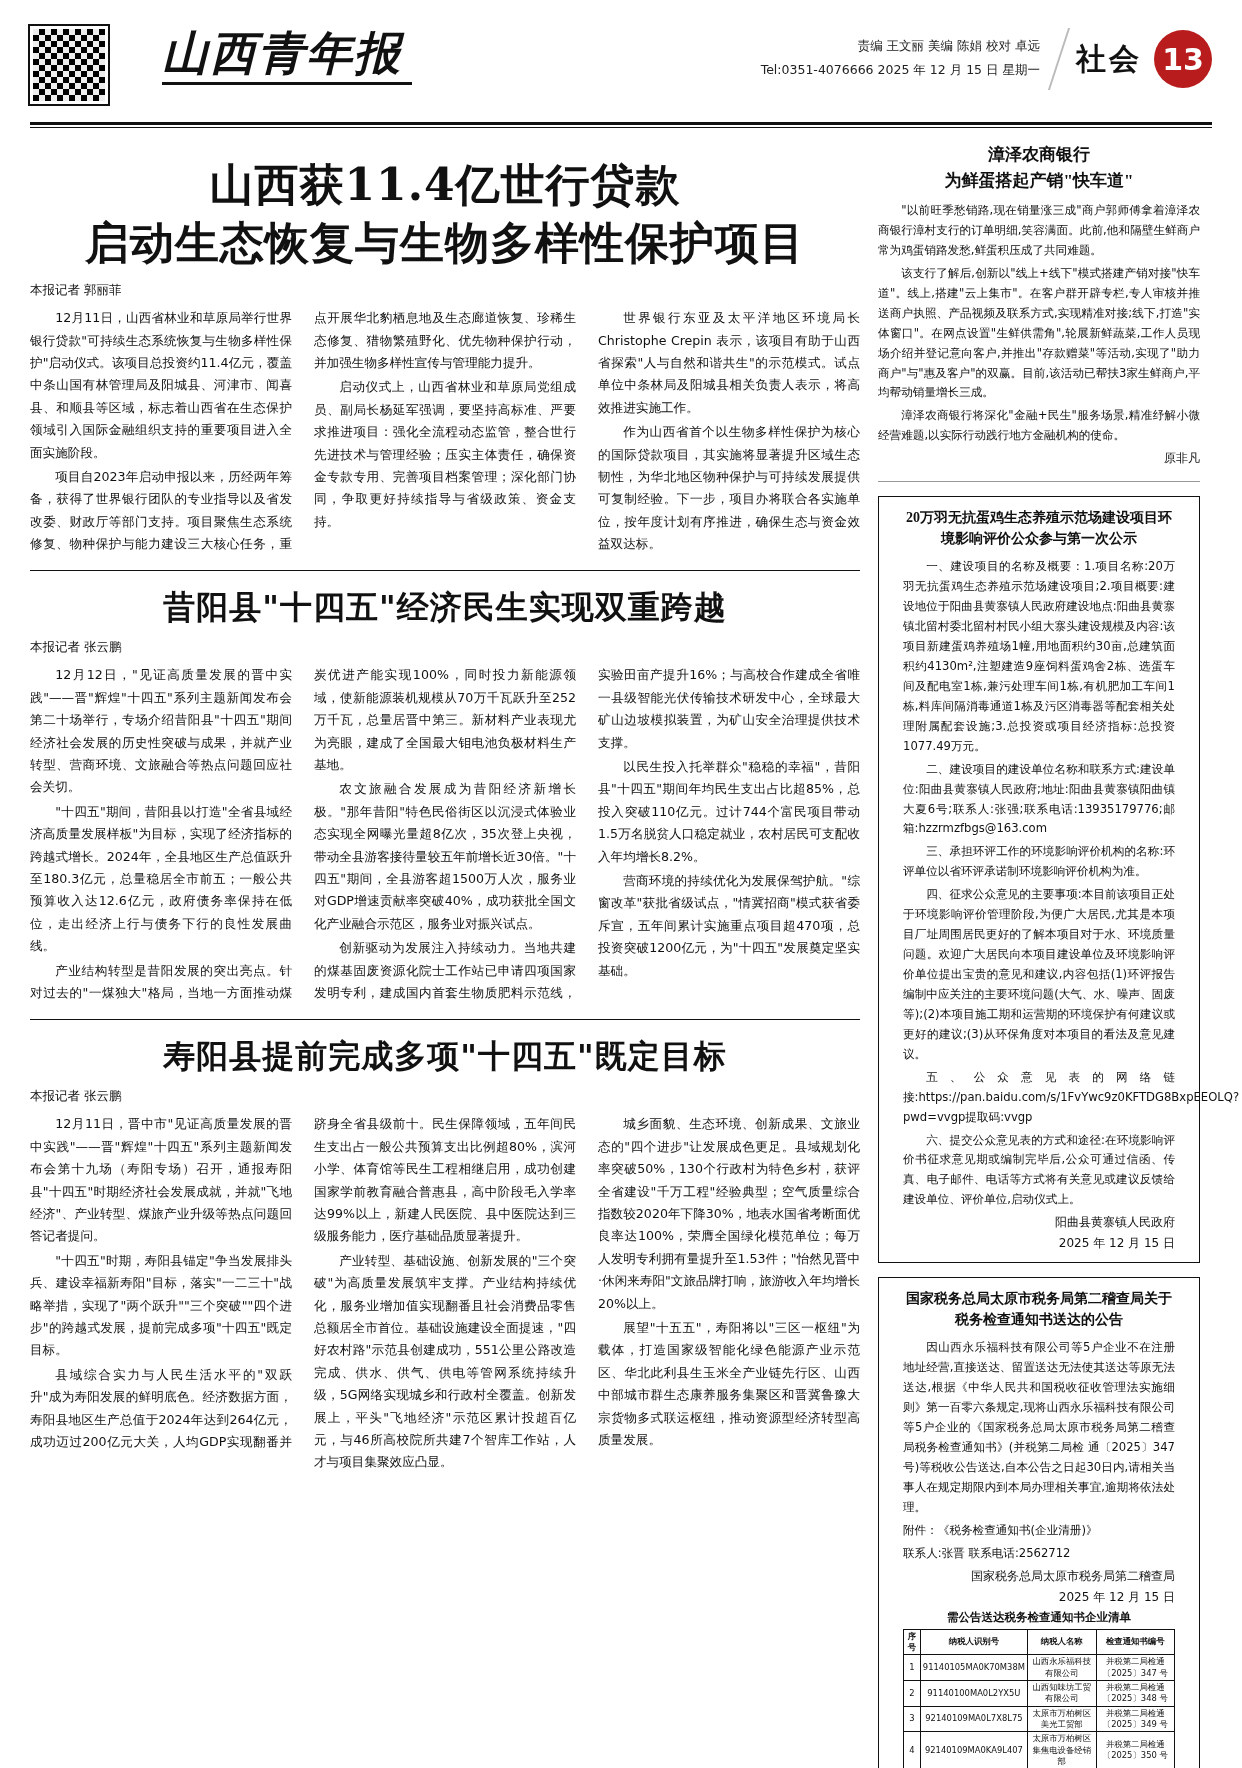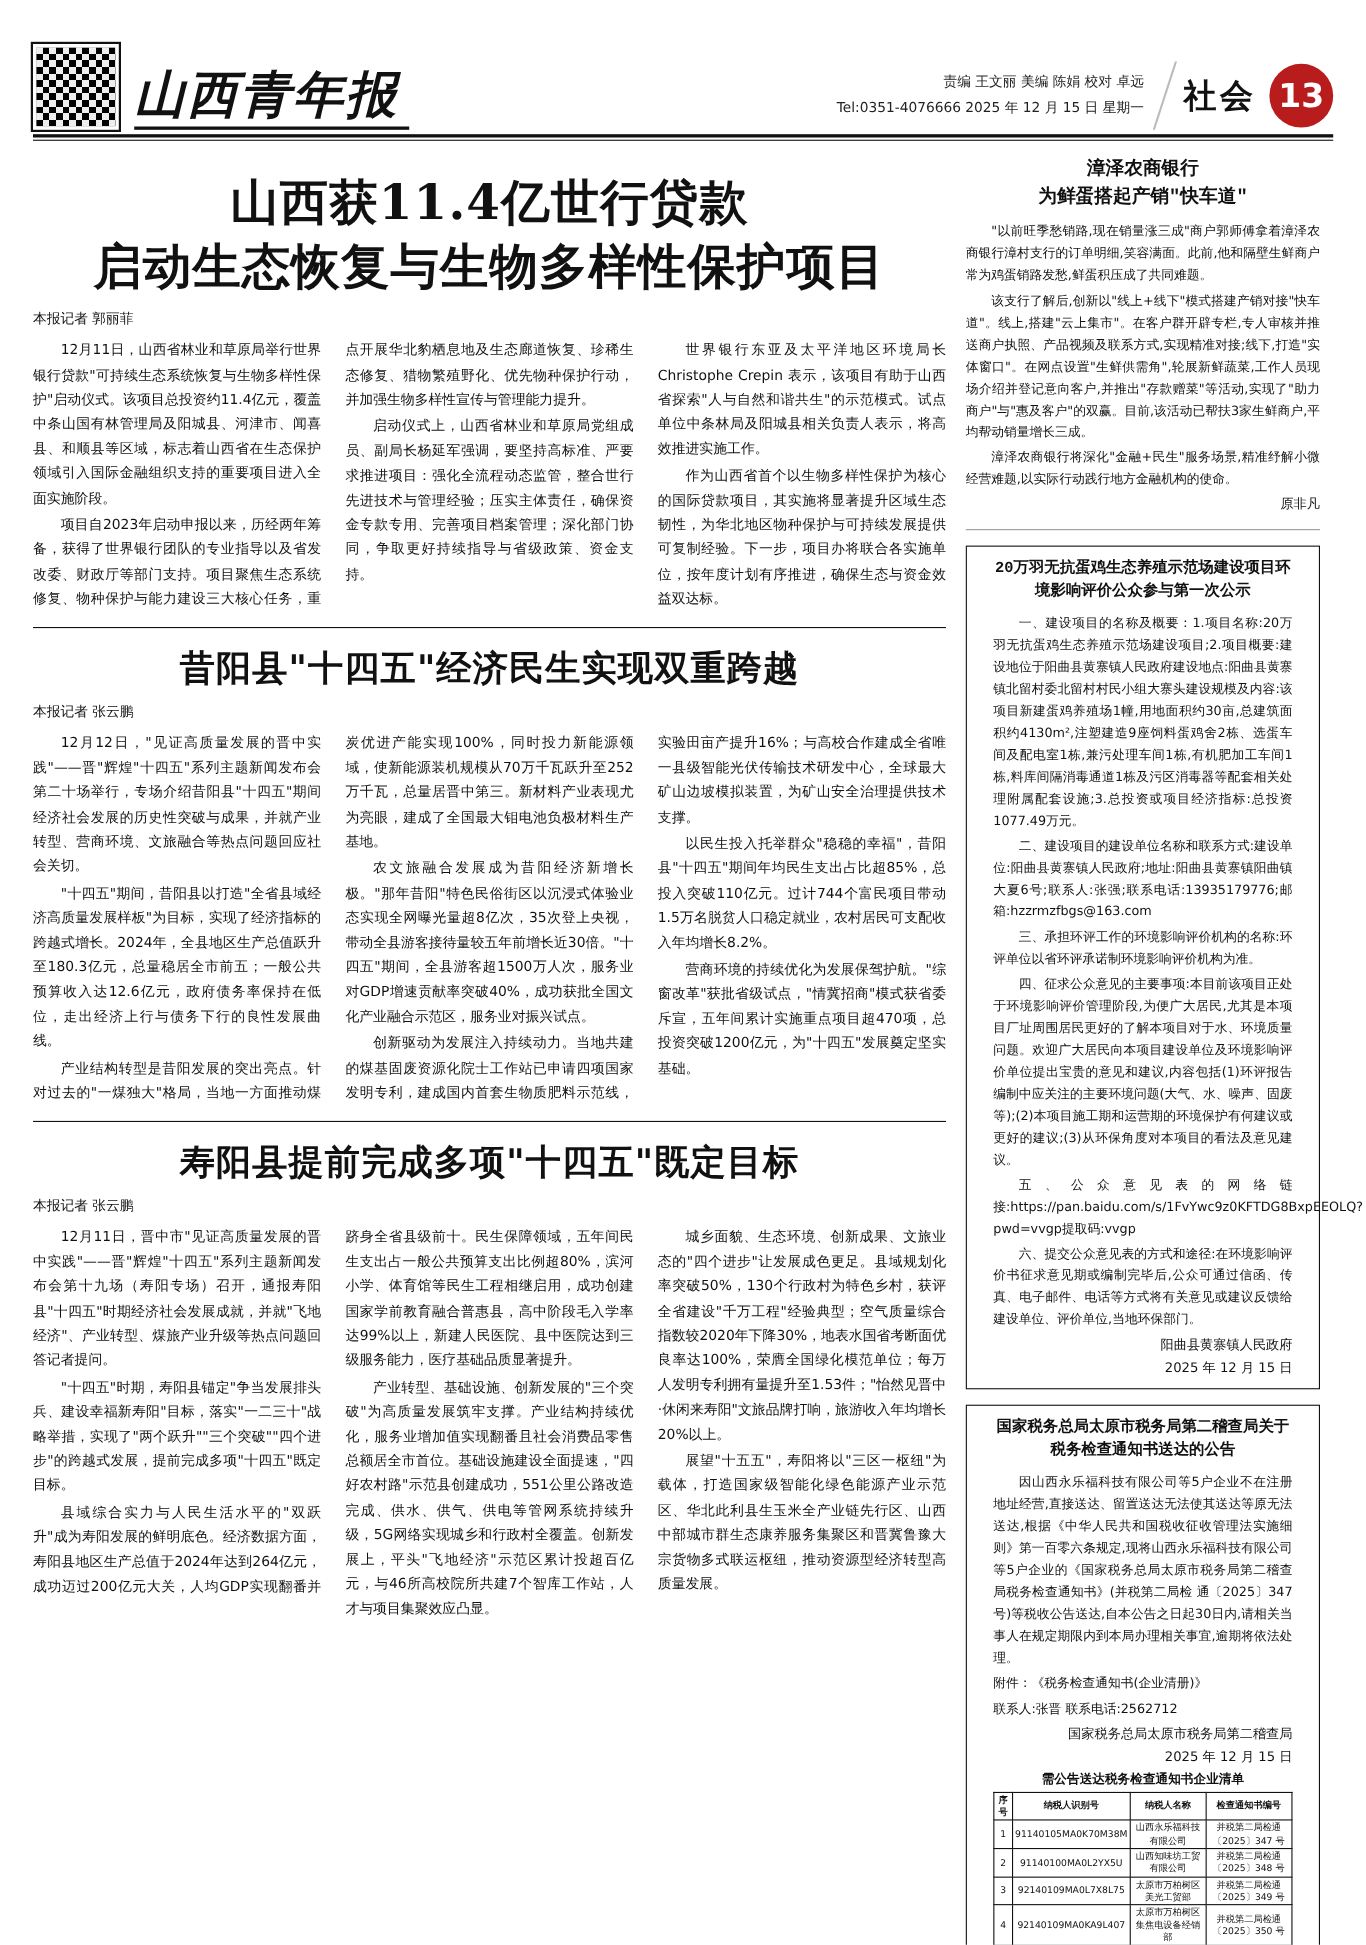--- a/index.html
+++ b/index.html
@@ -6,21 +6,21 @@
   html, body { margin:0; padding:0; }
   body {
     width:1242px; height:1768px;
     background:#fff;
     font-family:"DejaVu Sans","Liberation Sans",sans-serif;
     color:#111;
   }
   .page { width:1242px; height:1768px; position:relative; padding:22px 30px; }
 
   
-  .masthead { display:flex; align-items:flex-end; height:96px; }
+  .masthead { display:flex; align-items:flex-start; height:96px;gap:40px; }
   .qr { width:78px; height:78px; flex:0 0 78px; margin-top:4px;
         background:
           repeating-linear-gradient(0deg,#111 0 6px,#fff 6px 12px),
           repeating-linear-gradient(90deg,#111 0 6px,#fff 6px 12px);
         background-blend-mode:difference; border:3px solid #fff; outline:2px solid #111;
   }
   .logo-wrap { margin-left:14px; margin-top:8px; }
   .logo { font-family:"DejaVu Serif","Liberation Serif",serif;
           font-size:46px; font-weight:bold; letter-spacing:2px;
           font-style:italic; color:#111; line-height:1; }
@@ -52,21 +52,21 @@
              text-align:center; font-size:32px; font-weight:bold; line-height:1.4;
              margin:10px 0 8px; letter-spacing:1px; }
   .byline { font-size:12.5px; margin:10px 0 8px; }
 
   .cols3 { column-count:3; column-gap:22px; }
   .cols3 p, .cols2 p { font-size:12.6px; line-height:1.78; text-align:justify;
                        margin:0 0 2px; text-indent:2em; }
 
   
   .rbox { border:1px solid #111; padding:10px 24px; margin-bottom:14px; }
-  .rtitle { font-family:Liberation Mono, monospace; font-weight:bold;
+  .rtitle { font-family:Liberation Serif, serif; font-weight:bold;
             text-align:center; font-size:17px; line-height:1.5; margin-bottom:8px; }
   .rtitle.sm { font-size:14px; }
   .rbody p { font-size:11.6px; line-height:1.72; text-align:justify; margin:0 0 3px; text-indent:2em; }
   .rbody p.noind { text-indent:0; }
   .rsign { text-align:right; font-size:12px; margin-top:4px; }
 
   
   table.mini { width:100%; border-collapse:collapse; font-size:8.4px; margin-top:4px; }
   table.mini th, table.mini td { border:1px solid #111; padding:1px 2px; text-align:center; line-height:1.35;}
   table.mini th { font-weight:bold; }
@@ -166,21 +166,21 @@
       <div class="divider thin"></div>
 
       <div class="rbox">
         <div class="rtitle sm">20万羽无抗蛋鸡生态养殖示范场建设项目环境影响评价公众参与第一次公示</div>
         <div class="rbody">
           <p>一、建设项目的名称及概要：1.项目名称:20万羽无抗蛋鸡生态养殖示范场建设项目;2.项目概要:建设地位于阳曲县黄寨镇人民政府建设地点:阳曲县黄寨镇北留村委北留村村民小组大寨头建设规模及内容:该项目新建蛋鸡养殖场1幢,用地面积约30亩,总建筑面积约4130m²,注塑建造9座饲料蛋鸡舍2栋、选蛋车间及配电室1栋,兼污处理车间1栋,有机肥加工车间1栋,料库间隔消毒通道1栋及污区消毒器等配套相关处理附属配套设施;3.总投资或项目经济指标:总投资1077.49万元。</p>
           <p>二、建设项目的建设单位名称和联系方式:建设单位:阳曲县黄寨镇人民政府;地址:阳曲县黄寨镇阳曲镇大夏6号;联系人:张强;联系电话:13935179776;邮箱:hzzrmzfbgs@163.com</p>
           <p>三、承担环评工作的环境影响评价机构的名称:环评单位以省环评承诺制环境影响评价机构为准。</p>
           <p>四、征求公众意见的主要事项:本目前该项目正处于环境影响评价管理阶段,为便广大居民,尤其是本项目厂址周围居民更好的了解本项目对于水、环境质量问题。欢迎广大居民向本项目建设单位及环境影响评价单位提出宝贵的意见和建议,内容包括(1)环评报告编制中应关注的主要环境问题(大气、水、噪声、固废等);(2)本项目施工期和运营期的环境保护有何建议或更好的建议;(3)从环保角度对本项目的看法及意见建议。</p>
           <p>五、公众意见表的网络链接:https://pan.baidu.com/s/1FvYwc9z0KFTDG8BxpEEOLQ?pwd=vvgp提取码:vvgp</p>
-          <p>六、提交公众意见表的方式和途径:在环境影响评价书征求意见期或编制完毕后,公众可通过信函、传真、电子邮件、电话等方式将有关意见或建议反馈给建设单位、评价单位,当地环保部门。</p>
+          <p>六、提交公众意见表的方式和途径:在环境影响评价书征求意见期或编制完毕后,公众可通过信函、传真、电子邮件、电话等方式将有关意见或建议反馈给建设单位、评价单位,启动仪式上。</p>
         </div>
         <div class="rsign">阳曲县黄寨镇人民政府</div>
         <div class="rsign">2025 年 12 月 15 日</div>
       </div>
 
       <div class="rbox">
         <div class="rtitle sm">国家税务总局太原市税务局第二稽查局关于税务检查通知书送达的公告</div>
         <div class="rbody">
           <p>因山西永乐福科技有限公司等5户企业不在注册地址经营,直接送达、留置送达无法使其送达等原无法送达,根据《中华人民共和国税收征收管理法实施细则》第一百零六条规定,现将山西永乐福科技有限公司等5户企业的《国家税务总局太原市税务局第二稽查局税务检查通知书》(并税第二局检 通〔2025〕347 号)等税收公告送达,自本公告之日起30日内,请相关当事人在规定期限内到本局办理相关事宜,逾期将依法处理。</p>
           <p class="noind">附件：《税务检查通知书(企业清册)》</p>

